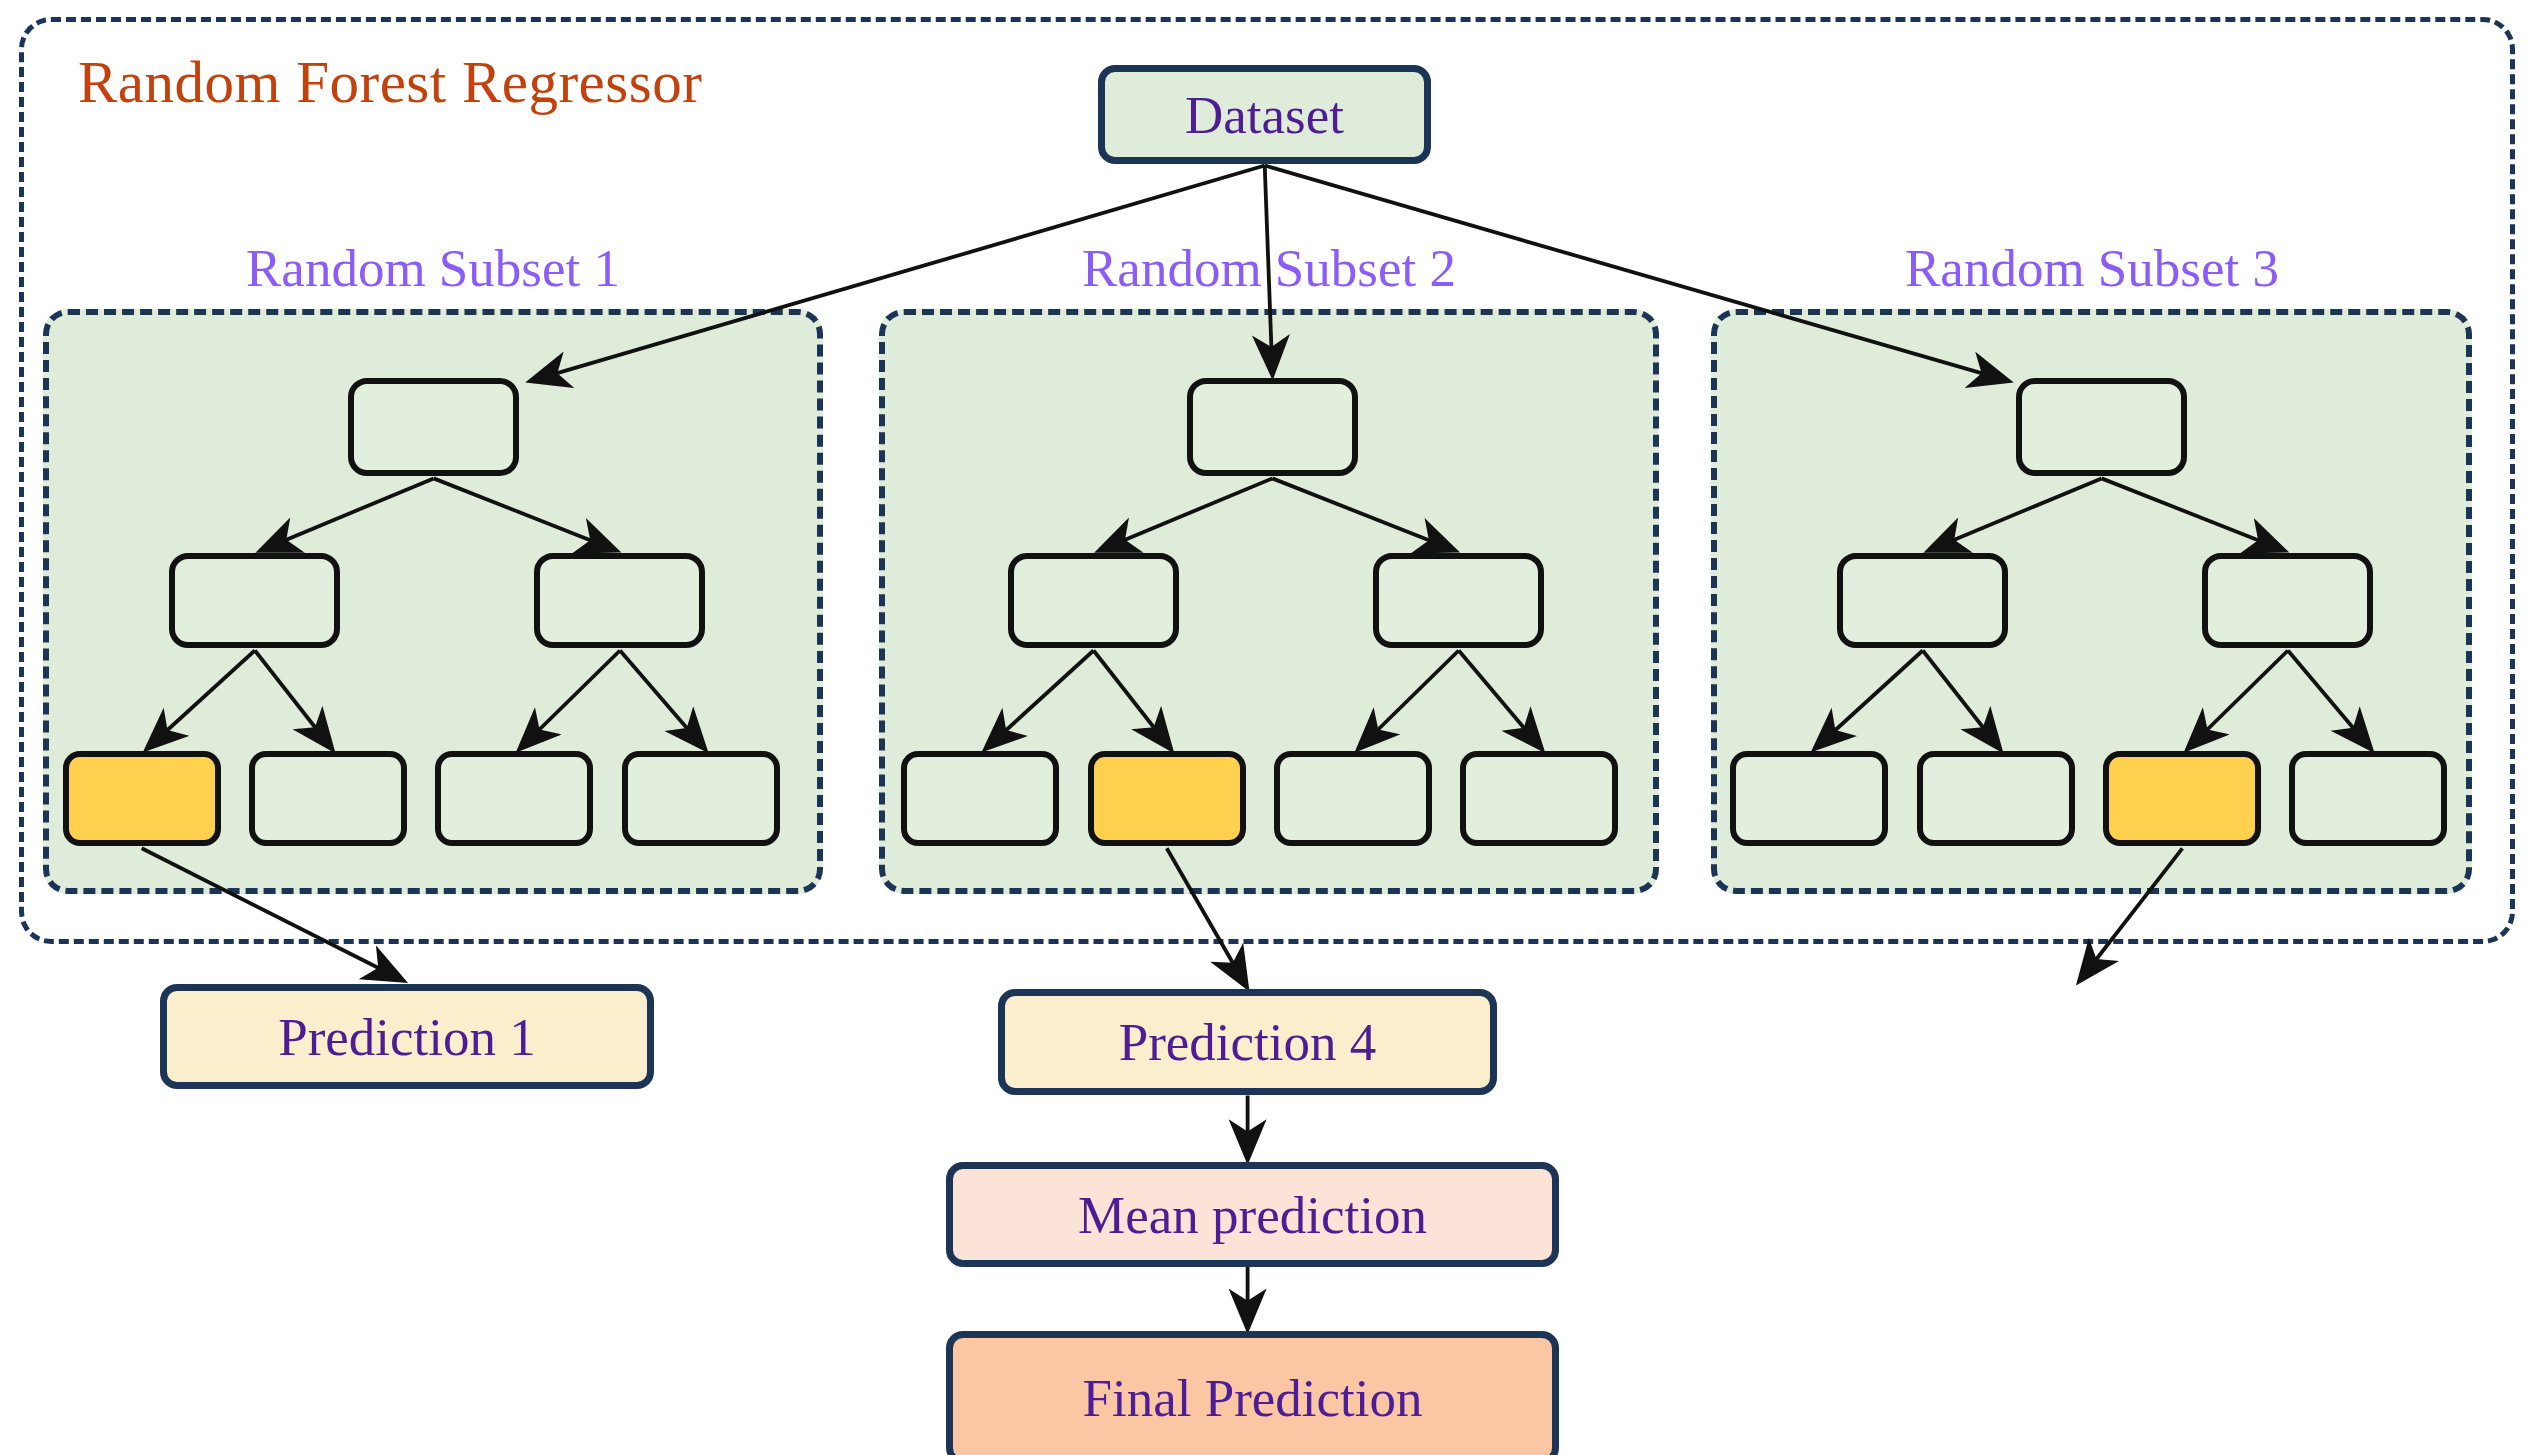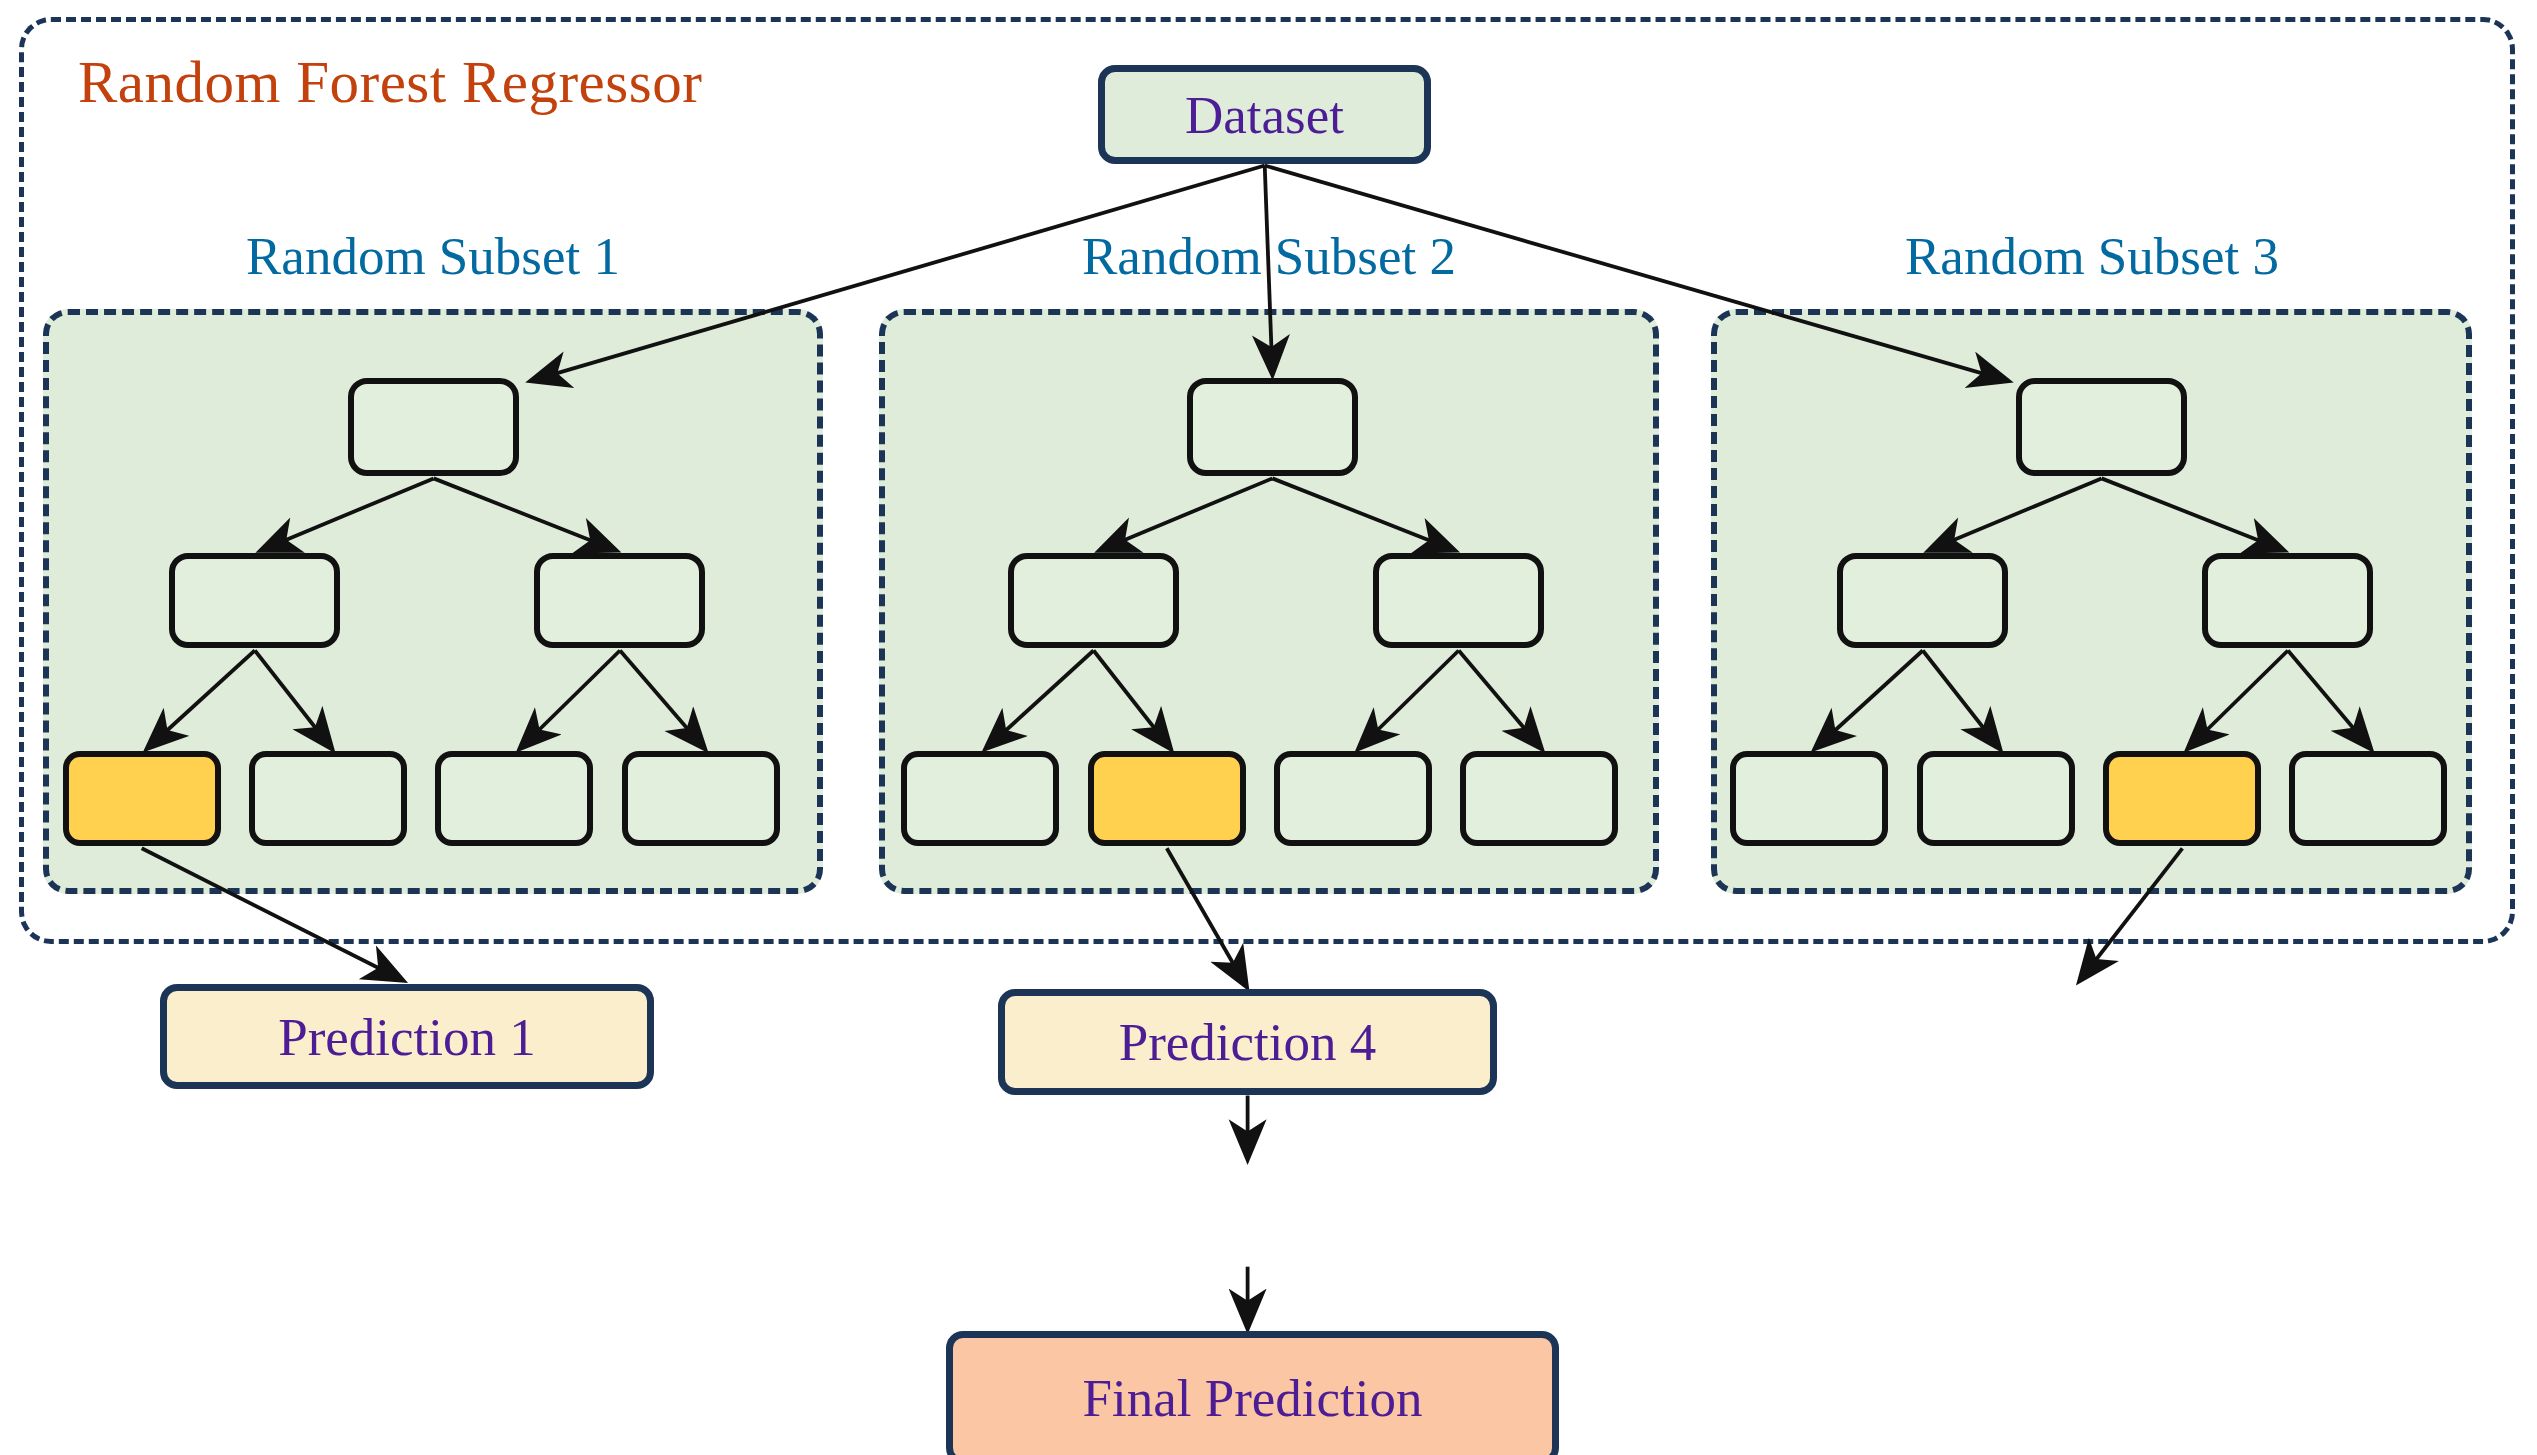--- a/index.html
+++ b/index.html
@@ -52,23 +52,23 @@
     top: 309px;
     height: 585px;
     background: #dfecd9;
     border: 6.7px dashed #1c3557;
     border-radius: 25px;
     box-sizing: border-box;
     z-index: 2;
   }
   .subset-label {
     position: absolute;
-    top: 226px;
+    top: 238px;
     font-size: 53px;
-    color: #0369a1;
+    color: #8b5cf6;
     white-space: nowrap;
     text-align: center;
     z-index: 4;
   }
 
   
   .tree-node {
     position: absolute;
     box-sizing: border-box;
     border: 6.7px solid #111111;
@@ -149,20 +149,21 @@
   <div class="tree-node leaf highlight" style="left:2103px; top:751px; width:158px; height:95px;"></div>
   <div class="tree-node leaf" style="left:2289px; top:751px; width:158px; height:95px;"></div>
 
   <div class="box dataset" style="left:1098px; top:65px; width:333px; height:99px;">Dataset</div>
 
   <div class="box prediction" style="left:160px; top:984px; width:494px; height:105px;">Prediction 1</div>
 
   <div class="box prediction" style="left:998px; top:989px; width:499px; height:106px;">Prediction 4</div>
 
 
+  <div class="box mean" style="left:946px; top:1162px; width:613px; height:105px;">Mean prediction</div>
 
   <div class="box final" style="left:946px; top:1331px; width:613px; height:134px;">Final Prediction</div>
 
   <svg id="edges" viewBox="0 0 2669 1531" xmlns="http://www.w3.org/2000/svg">
     <defs>
       <marker id="ah" markerWidth="13" markerHeight="13" refX="10" refY="5" orient="auto" markerUnits="strokeWidth">
         <path d="M0,0 L12,5 L0,10 L3.2,5 Z" fill="#111111"></path>
       </marker>
     </defs>
 

